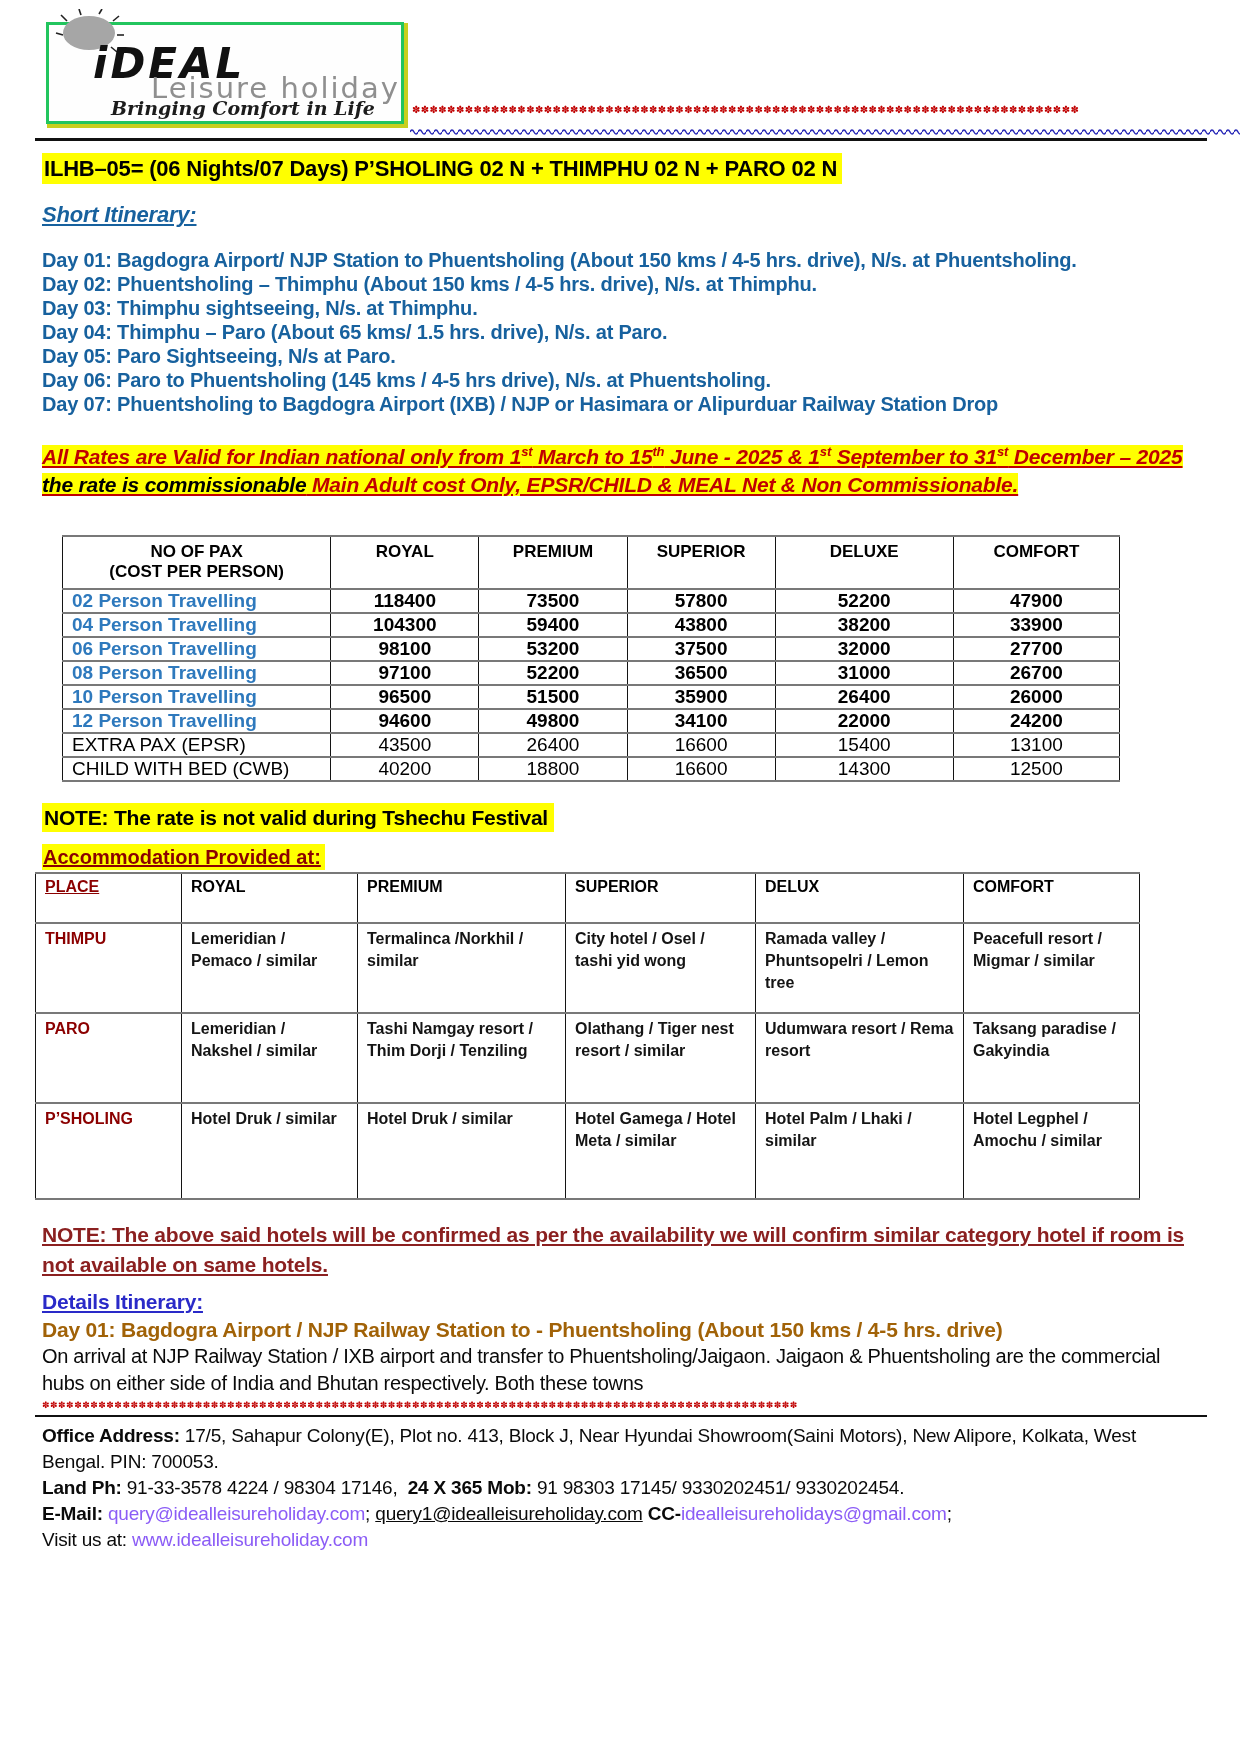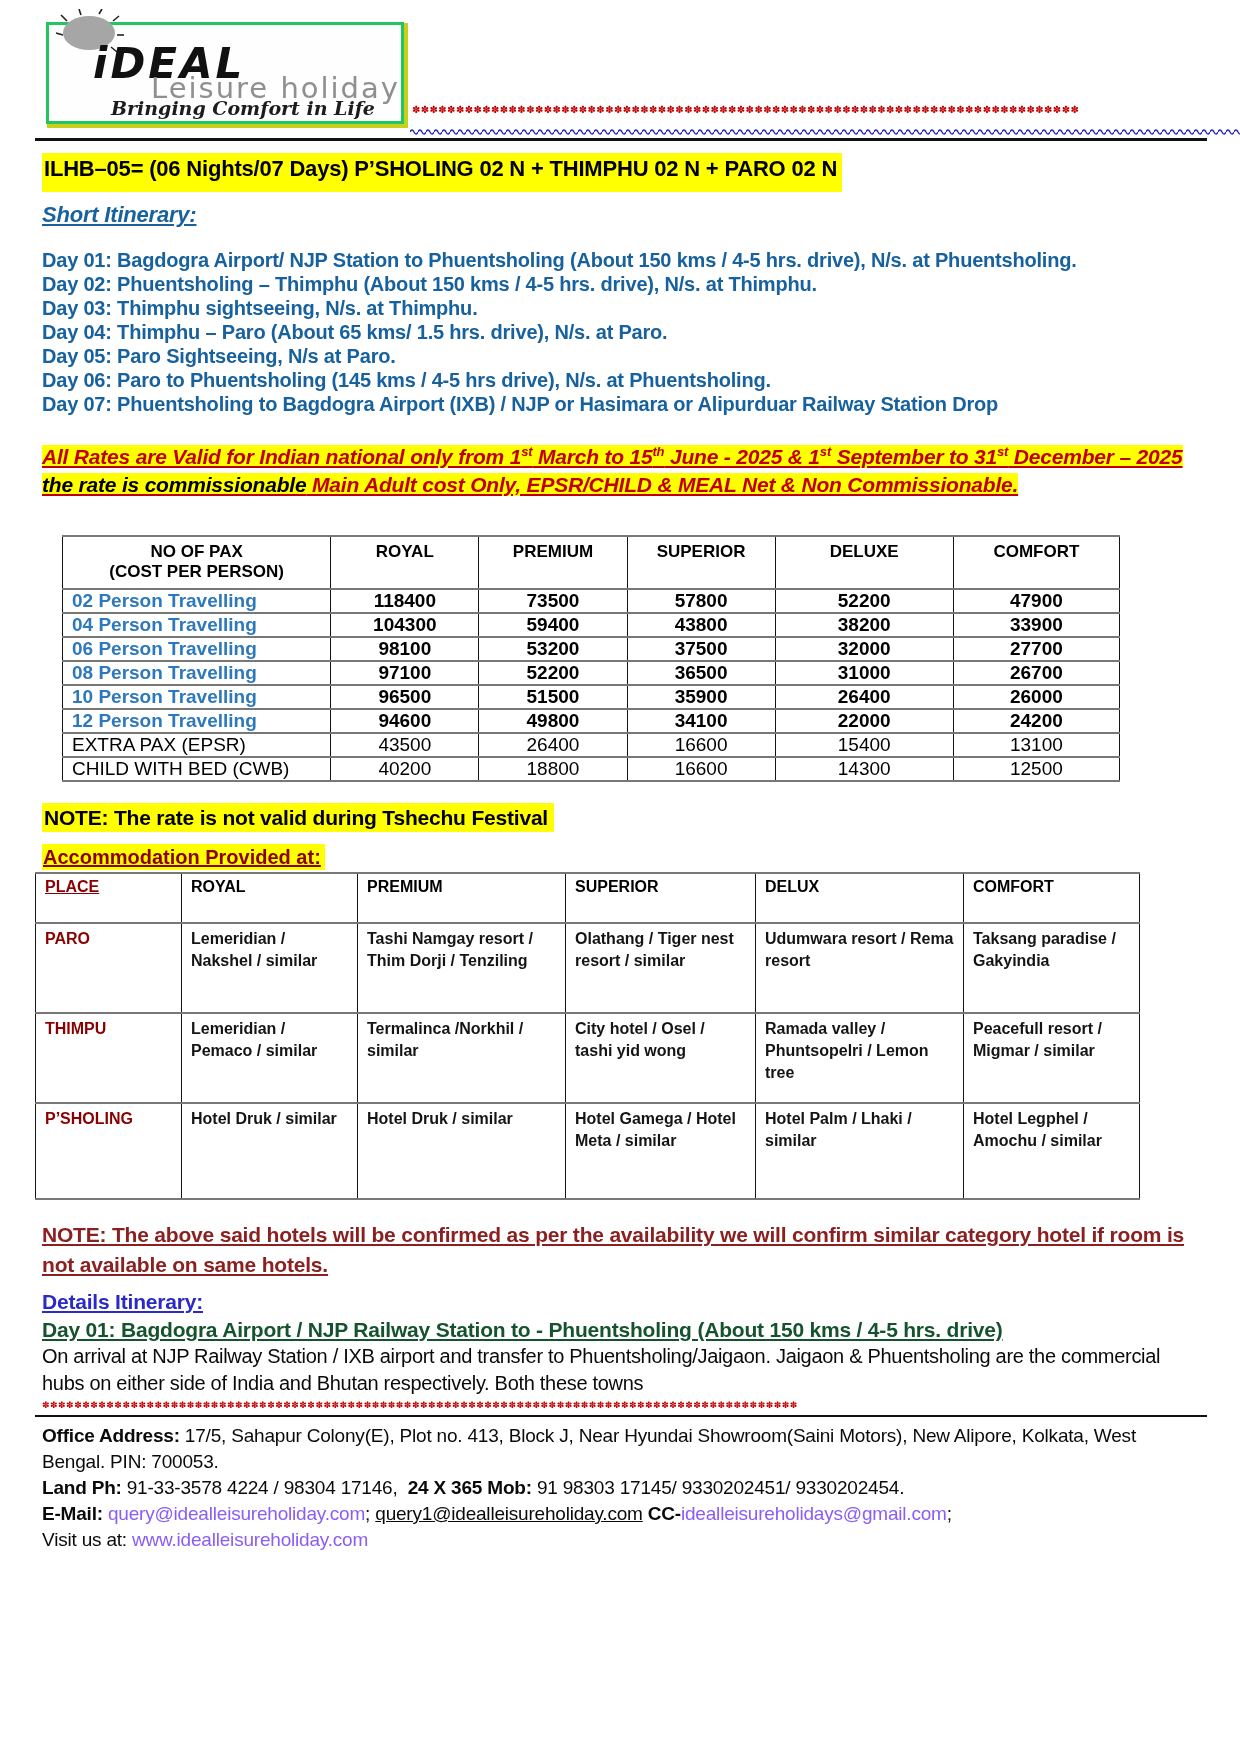--- a/index.html
+++ b/index.html
@@ -20,21 +20,21 @@
   .logo-tagline{position:absolute;left:62px;top:72px;font-size:19px;font-weight:700;font-style:italic;
                 color:#1c1c1c;font-family:"DejaVu Serif",serif;}
   .header-asterisks{position:absolute;left:412px;top:104px;width:790px;font-size:10px;letter-spacing:0.4px;
                     color:#c00000;white-space:nowrap;overflow:hidden;}
   .header-wave{position:absolute;left:410px;top:121px;}
   .header-rule{position:absolute;left:35px;top:138px;width:1172px;height:3px;background:#111;}
 
   
   .doc-title{margin-top:10px;font-size:22px;font-weight:700;letter-spacing:-0.2px;}
   .hl{background:#ffff00;}
-  .doc-title .hl{padding:3px 5px 11px 2px;}
+  .doc-title .hl{padding:3px 5px 3px 2px;}
   .section-heading{display:inline-block;margin-top:20px;font-size:22px;font-weight:700;font-style:italic;
                    color:#17619e;text-decoration:underline;letter-spacing:-0.2px;}
   .days{margin-top:20px;width:1145px;font-size:20px;font-weight:700;color:#17619e;
         line-height:24px;letter-spacing:-0.2px;}
   .day-line{margin:0;}
 
   
   .rates-note{margin-top:22px;width:1150px;font-size:21px;font-weight:700;font-style:italic;
               color:#c00000;line-height:28px;letter-spacing:-0.2px;}
   .rates-note .inner{background:#ffff00;text-decoration:underline;box-decoration-break:clone;}
@@ -73,22 +73,22 @@
   .atable tbody tr:nth-child(3){height:96px;}
   .place-cell{color:#8b0000;}
   .hotel-cell{color:#141414;}
 
   .note-hotels{margin-top:20px;width:1150px;font-size:21px;font-weight:700;color:#8b2020;
                text-decoration:underline;line-height:30px;letter-spacing:-0.2px;}
 
   
   .details-heading{display:inline-block;margin-top:10px;font-size:21px;font-weight:700;color:#2a2ac8;
                    text-decoration:underline;letter-spacing:-0.2px;}
-  .day1-heading{margin-top:2px;width:1155px;font-size:21px;font-weight:700;color:#14532d;
-                text-decoration:underline;line-height:27px;letter-spacing:-0.2px;}
+  .day1-heading{margin-top:2px;width:1155px;font-size:21px;font-weight:700;color:#a16207;
+                line-height:27px;letter-spacing:-0.2px;}
   .details-para{width:1160px;font-size:20px;line-height:27px;letter-spacing:-0.3px;color:#0a0a0a;}
   .footer-asterisks{margin-top:3px;font-size:9px;letter-spacing:0.5px;color:#c00000;
                     width:870px;white-space:nowrap;overflow:hidden;}
   .footer-rule{margin-top:5px;margin-left:-7px;width:1172px;height:2px;background:#111;}
 
   
   .footer{margin-top:6px;font-size:19px;line-height:26px;color:#0a0a0a;letter-spacing:-0.2px;}
   .footer b{letter-spacing:-0.2px;}
   a.link{color:#8b5cf6;cursor:pointer;}
   .plain-link{color:#0a0a0a;text-decoration:underline;}
@@ -269,36 +269,36 @@
             <th class="place-head">PLACE</th>
             <th>ROYAL</th>
             <th>PREMIUM</th>
             <th>SUPERIOR</th>
             <th>DELUX</th>
             <th>COMFORT</th>
           </tr>
       </thead>
       <tbody>
           <tr>
+            <td class="place-cell">THIMPU</td>
+            <td class="hotel-cell">Lemeridian / Pemaco / similar</td>
+            <td class="hotel-cell">Termalinca /Norkhil / similar</td>
+            <td class="hotel-cell">City hotel / Osel / tashi yid wong</td>
+            <td class="hotel-cell">Ramada valley / Phuntsopelri / Lemon tree</td>
+            <td class="hotel-cell">Peacefull resort / Migmar / similar</td>
+          </tr>
+          <tr>
             <td class="place-cell">PARO</td>
             <td class="hotel-cell">Lemeridian / Nakshel / similar</td>
             <td class="hotel-cell">Tashi Namgay resort / Thim Dorji / Tenziling</td>
             <td class="hotel-cell">Olathang / Tiger nest resort / similar</td>
             <td class="hotel-cell">Udumwara resort / Rema resort</td>
             <td class="hotel-cell">Taksang paradise / Gakyindia</td>
           </tr>
           <tr>
-            <td class="place-cell">THIMPU</td>
-            <td class="hotel-cell">Lemeridian / Pemaco / similar</td>
-            <td class="hotel-cell">Termalinca /Norkhil / similar</td>
-            <td class="hotel-cell">City hotel / Osel / tashi yid wong</td>
-            <td class="hotel-cell">Ramada valley / Phuntsopelri / Lemon tree</td>
-            <td class="hotel-cell">Peacefull resort / Migmar / similar</td>
-          </tr>
-          <tr>
             <td class="place-cell">P’SHOLING</td>
             <td class="hotel-cell">Hotel Druk / similar</td>
             <td class="hotel-cell">Hotel Druk / similar</td>
             <td class="hotel-cell">Hotel Gamega / Hotel Meta / similar</td>
             <td class="hotel-cell">Hotel Palm / Lhaki / similar</td>
             <td class="hotel-cell">Hotel Legphel / Amochu / similar</td>
           </tr>
         </tbody>
     </table>
 

